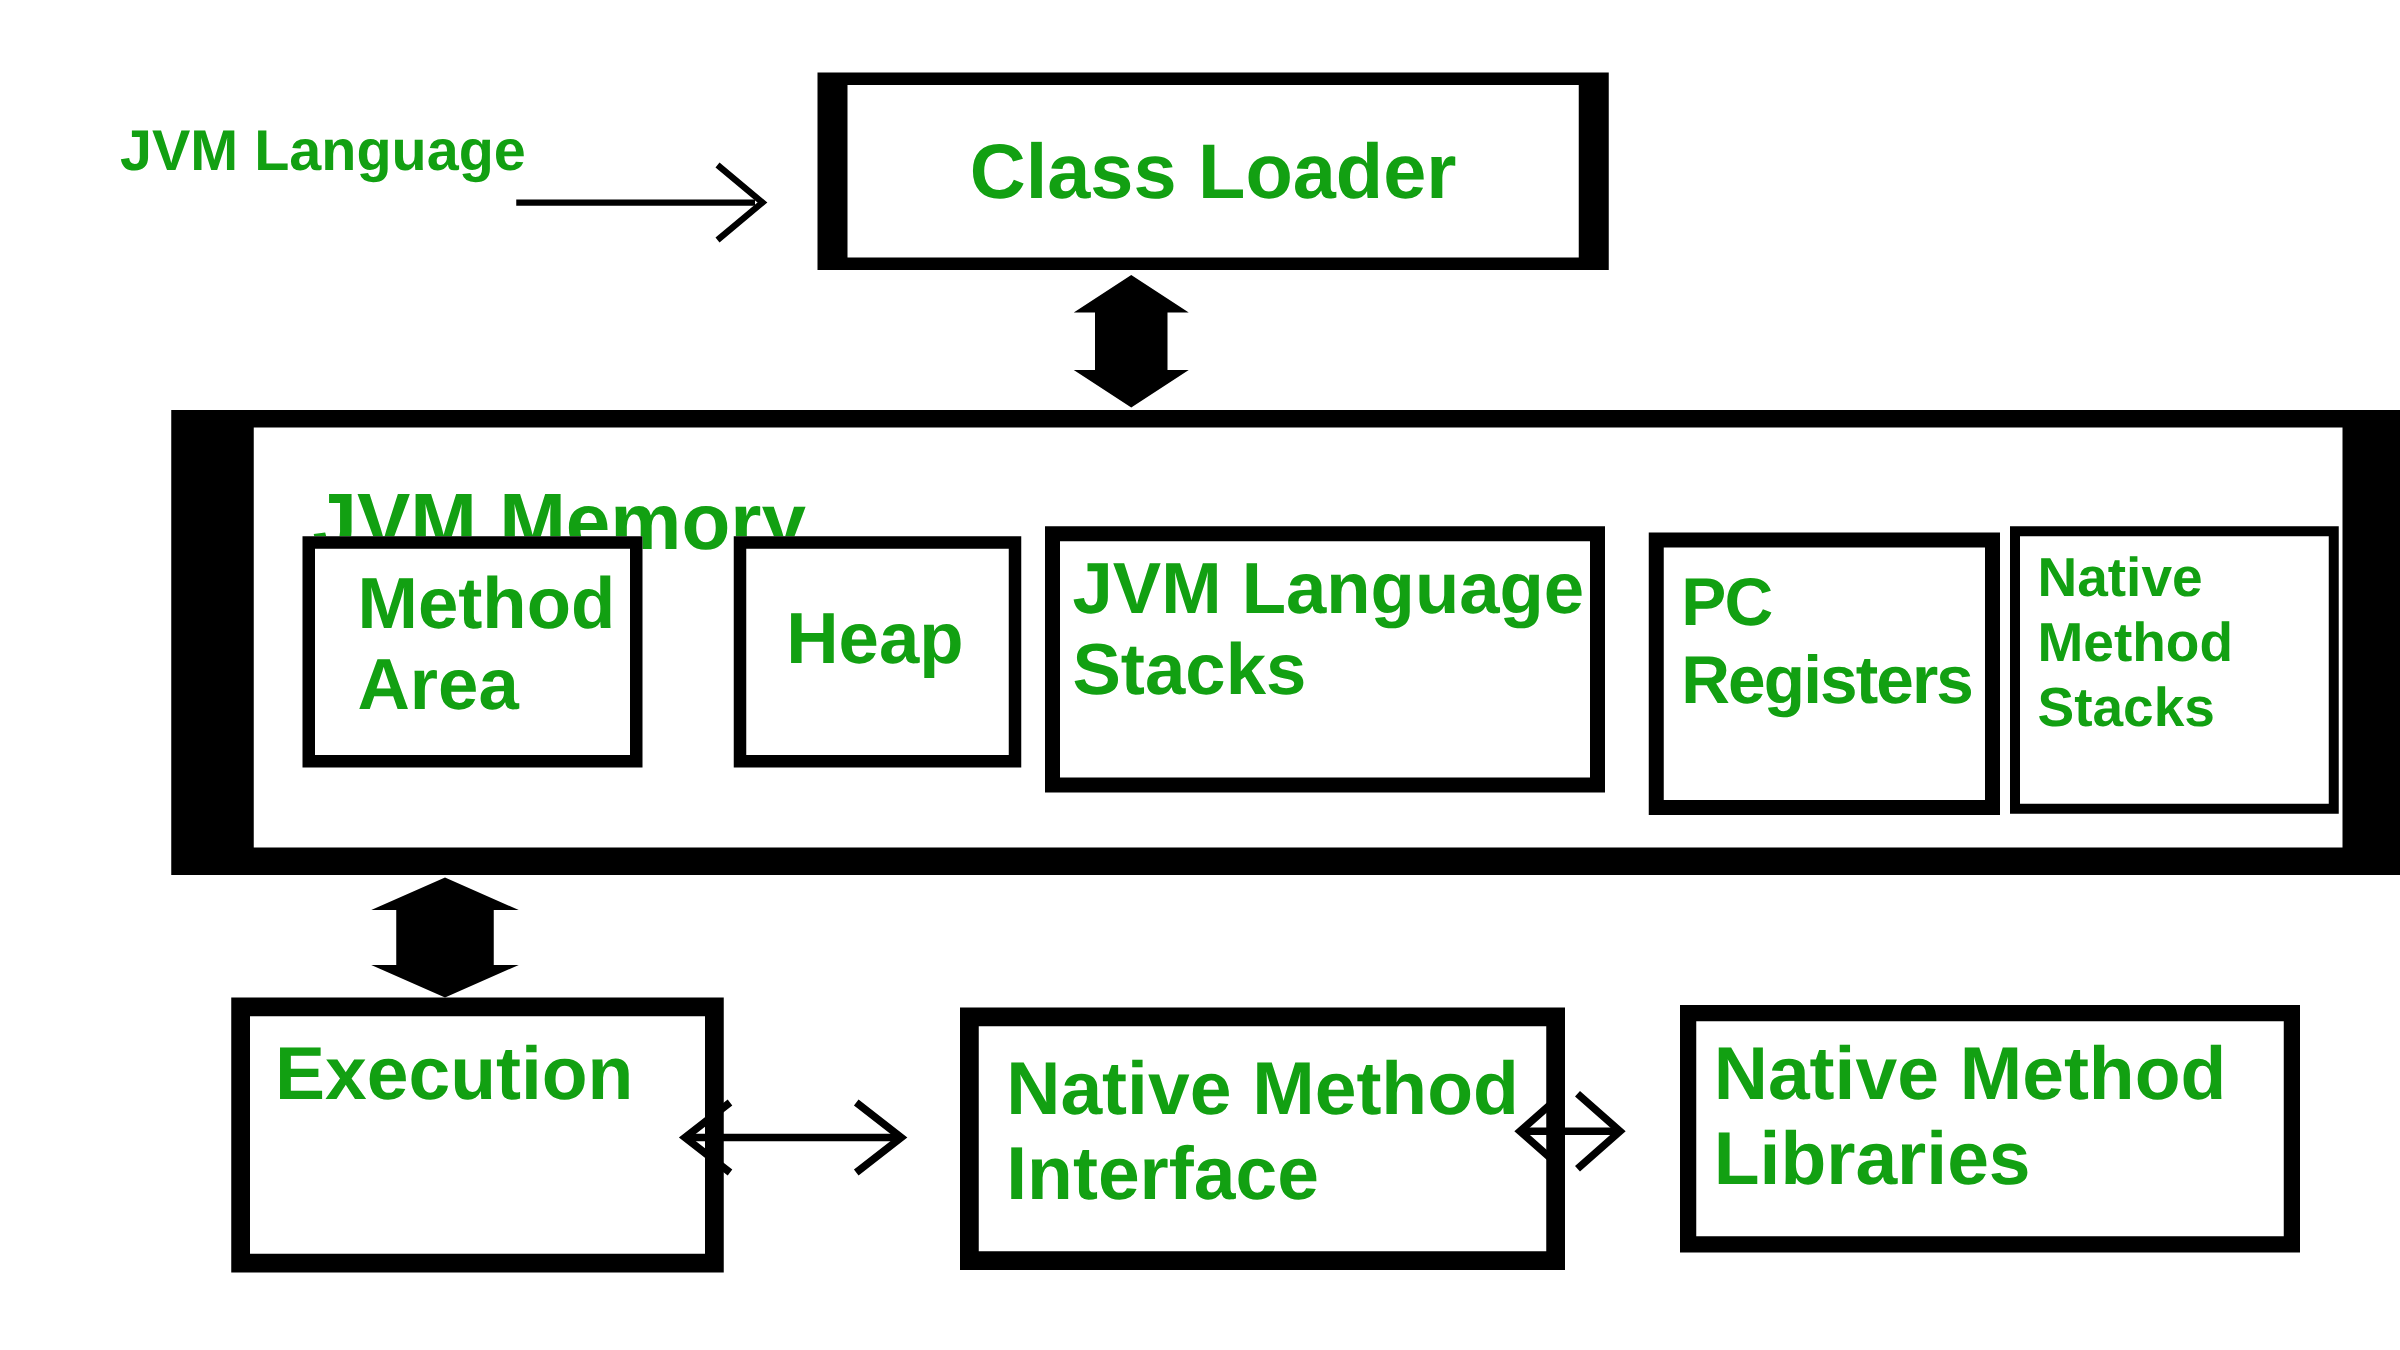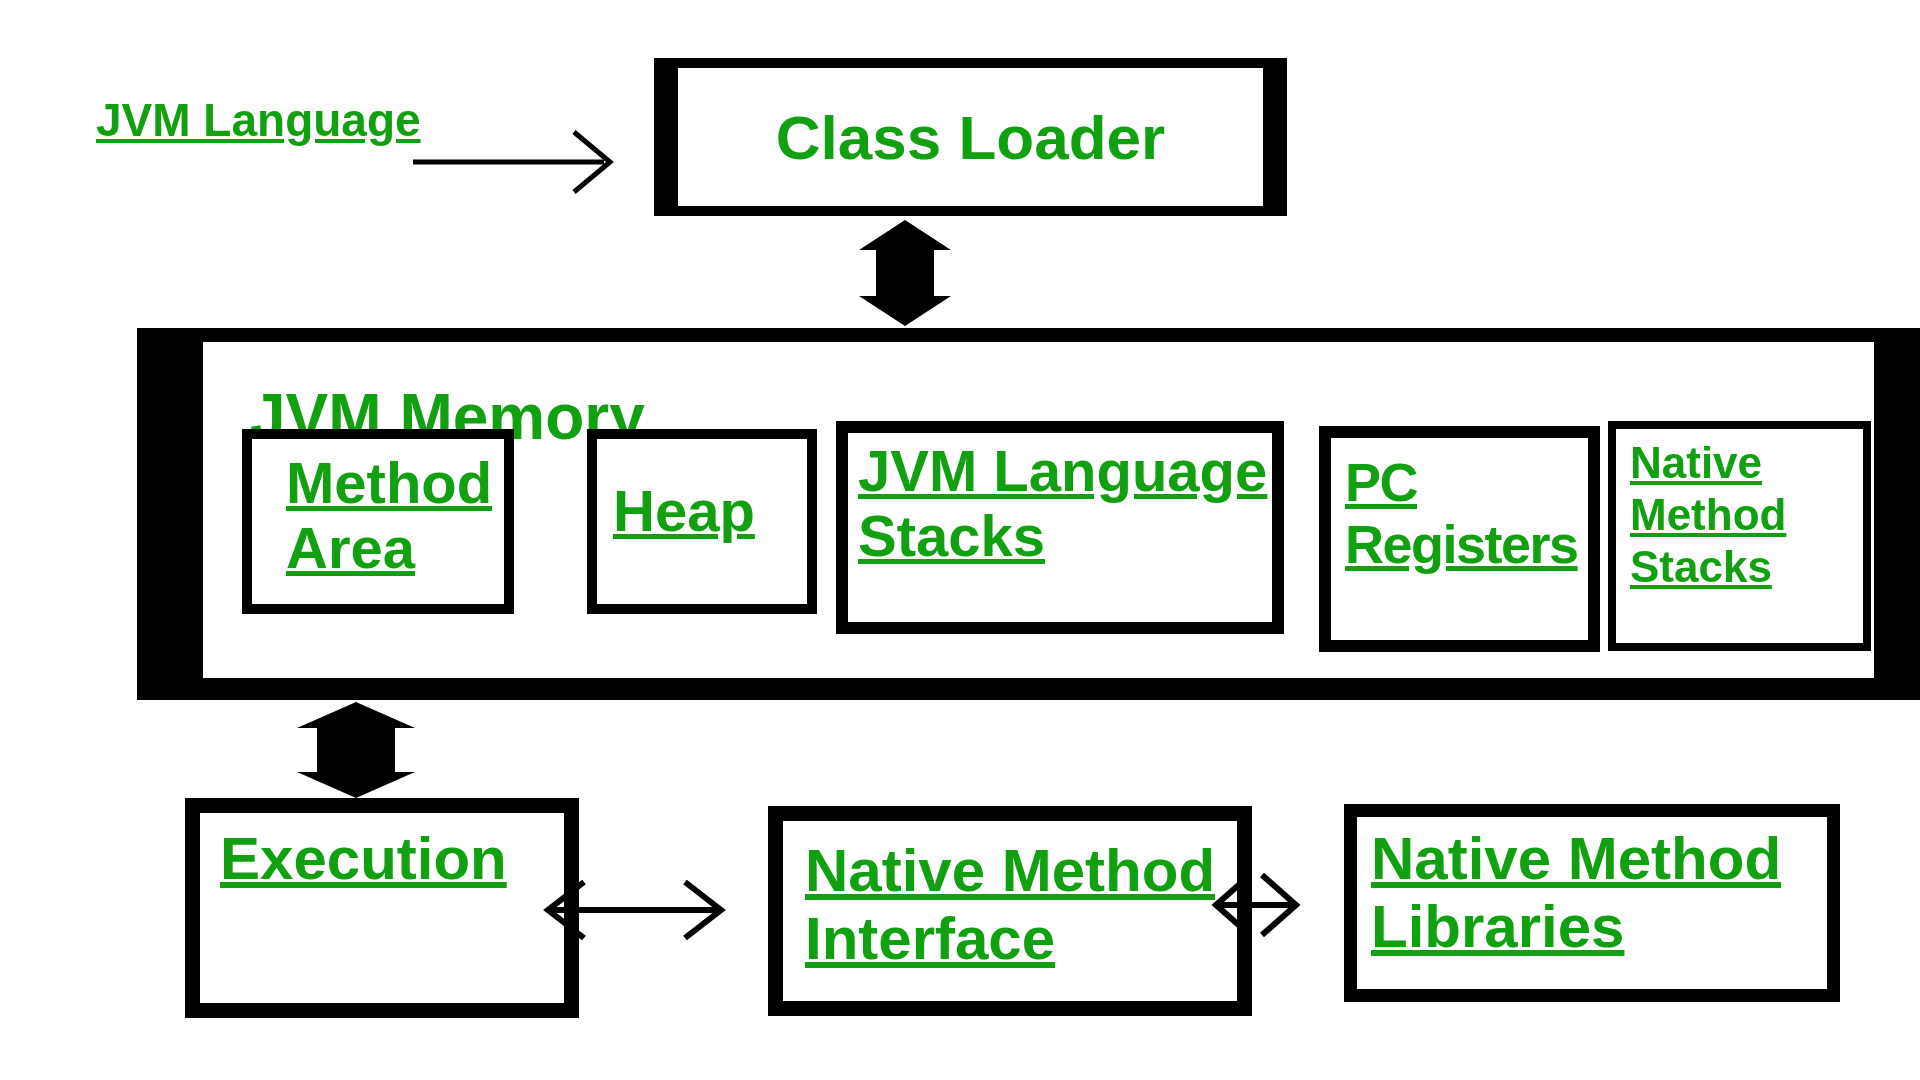--- a/index.html
+++ b/index.html
@@ -5,38 +5,38 @@
   html,body{margin:0;padding:0;background:#fff;}
   #canvas{
     position:relative;width:1920px;height:1080px;background:var(--bg,#fff);
     font-family:"Liberation Sans",sans-serif;font-weight:bold;overflow:hidden;
   }
   .lbl{color:var(--green,#12A012);}
   .node{
     position:absolute;background:#fff;border-style:solid;border-color:var(--line,#000);
     color:var(--green,#12A012);box-sizing:border-box;margin-left:42px;
   }
-  .line{display:block;white-space:nowrap;text-decoration:underline;}
+  .line{display:block;white-space:nowrap;}
 
   
   #ext-label{position:absolute;left:96px;top:88px;font-size:46px;line-height:1.42;}
 
   
   #class-loader{left:612px;top:58px;width:633px;height:158px;border-width:10px 24px;
     display:flex;align-items:center;justify-content:center;font-size:62px;}
 
   
   #jvm-memory{left:95px;top:328px;width:1785px;height:372px;border-width:14px 48px 22px 66px;}
   #jvm-memory-label{position:absolute;left:250px;top:344px;font-size:64px;margin-top:36px;}
 
   
   #method-area{left:200px;top:429px;width:272px;height:185px;border-width:10px;
     font-size:58px;line-height:1.12;padding:12px 0 0 34px;}
   #heap{left:545px;top:429px;width:230px;height:185px;border-width:10px;
-    font-size:58px;padding:38px 0 0 16px;}
+    font-size:58px;padding:38px 0 0 32px;}
   #jvm-language-stacks{left:794px;top:421px;width:448px;height:213px;border-width:12px;
     font-size:58px;line-height:1.12;padding:6px 0 0 10px;}
   #pc-registers{left:1277px;top:426px;width:281px;height:226px;border-width:12px;
     font-size:54px;line-height:1.14;letter-spacing:-1.5px;padding:14px 16px 0 14px;}
   #native-method-stacks{left:1566px;top:421px;width:263px;height:230px;border-width:8px;
     font-size:44px;line-height:1.18;padding:8px 0 0 14px;}
 
   
   #execution-engine{left:143px;top:798px;width:394px;height:220px;border-width:15px;
     font-size:60px;line-height:1.13;padding:12px 0 0 20px;}

